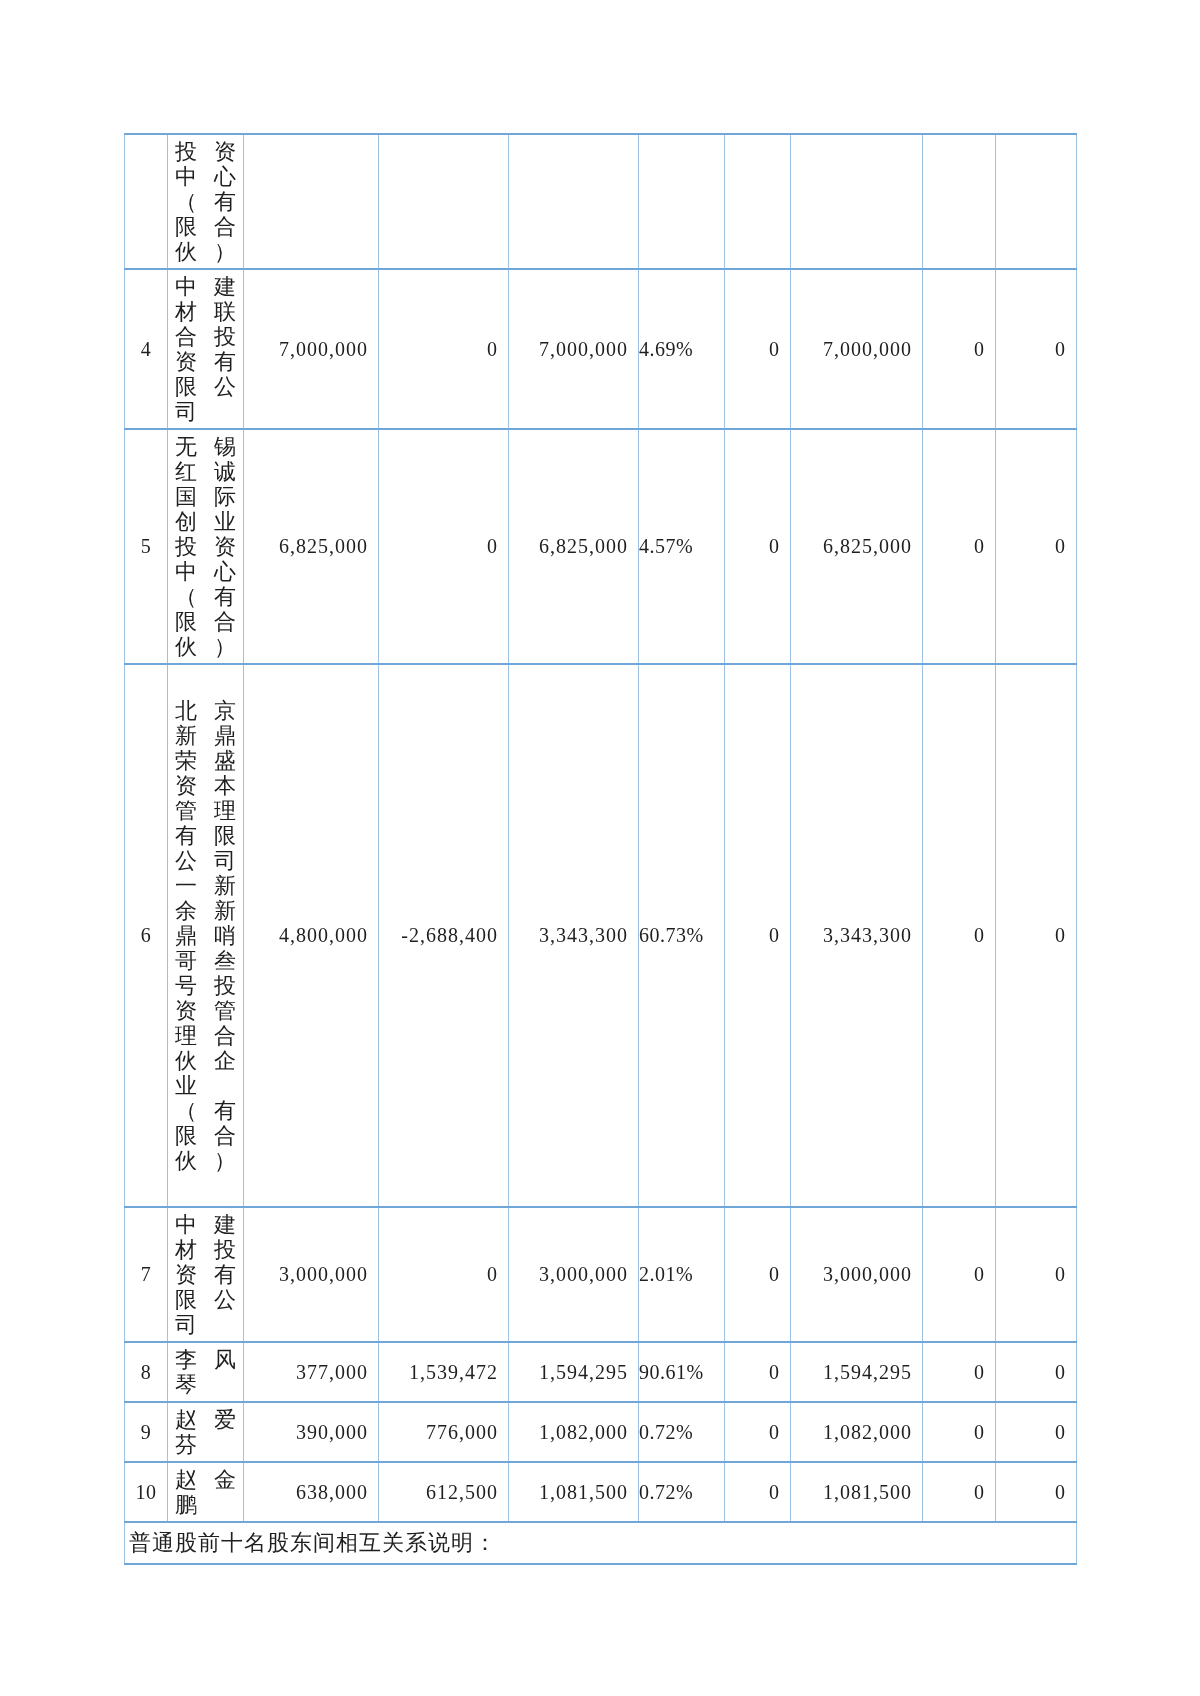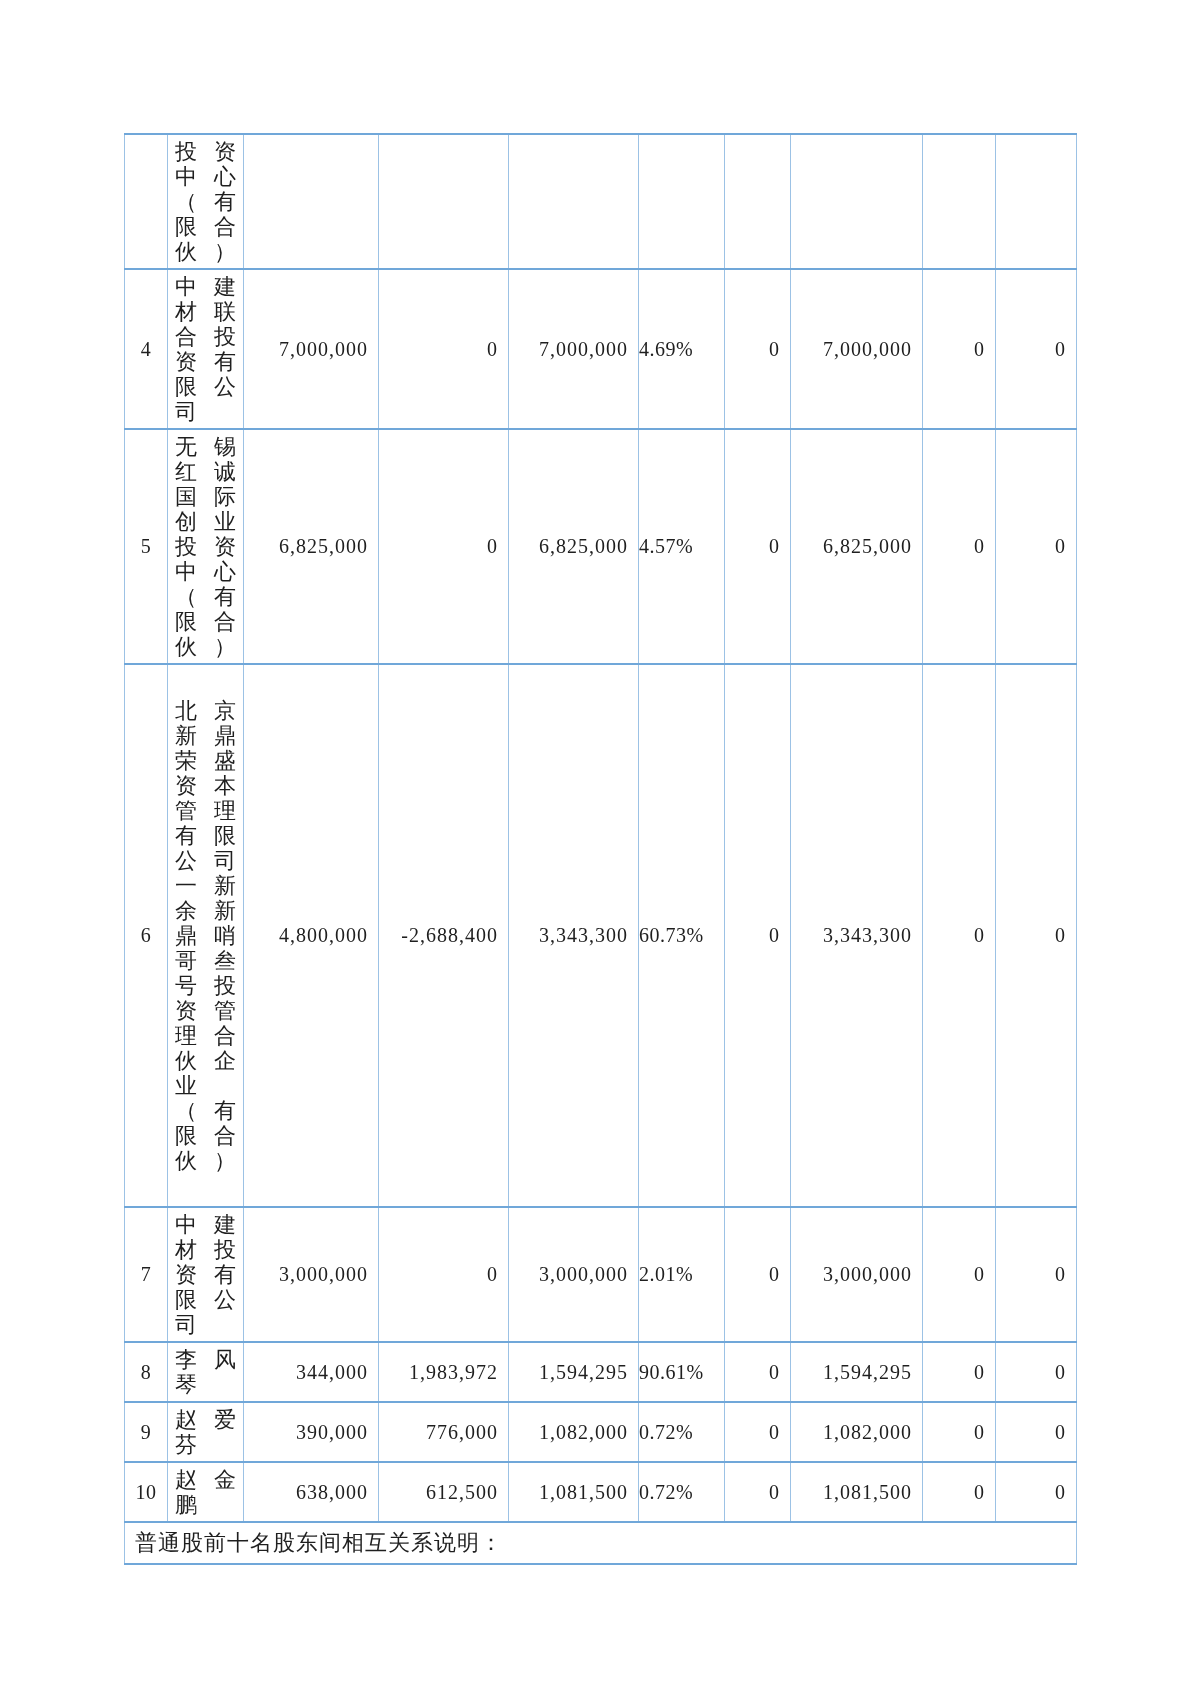--- a/index.html
+++ b/index.html
@@ -63,21 +63,21 @@
   }
   tr.total-row td.total-label {
     text-align: center;
     font-weight: 700;
     font-size: 23px;
     letter-spacing: 1px;
   }
   tr.note-row td {
     vertical-align: top;
     text-align: left;
-    padding: 5px 10px;
+    padding: 5px 4px;
     font-size: 22px;
     letter-spacing: 1px;
   }
   
   tr.r-part  { height: 125px; }
   tr.r4      { height: 142px; }
   tr.r5      { height: 222px; }
   tr.r6      { height: 543px; }
   tr.r7      { height: 135px; }
   tr.r8      { height: 52px; }
@@ -206,22 +206,22 @@
       <td class="num">0</td>
       <td class="num">3,000,000</td>
       <td class="num">0</td>
       <td class="num">0</td>
     </tr>
 
     <tr class="r8">
       <td class="rank">8</td>
       <td class="name">李风
 琴</td>
-      <td class="num">344,000</td>
-      <td class="num">1,983,972</td>
+      <td class="num">377,000</td>
+      <td class="num">1,539,472</td>
       <td class="num">1,594,295</td>
       <td class="pct">90.61%</td>
       <td class="num">0</td>
       <td class="num">1,594,295</td>
       <td class="num">0</td>
       <td class="num">0</td>
     </tr>
 
     <tr class="r9">
       <td class="rank">9</td>

